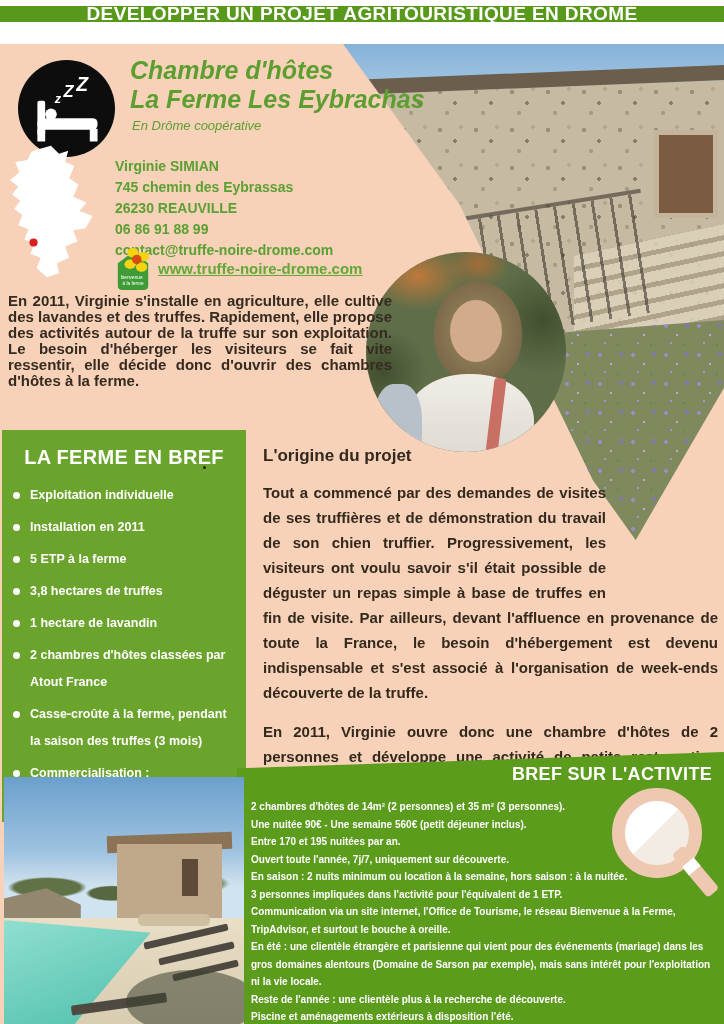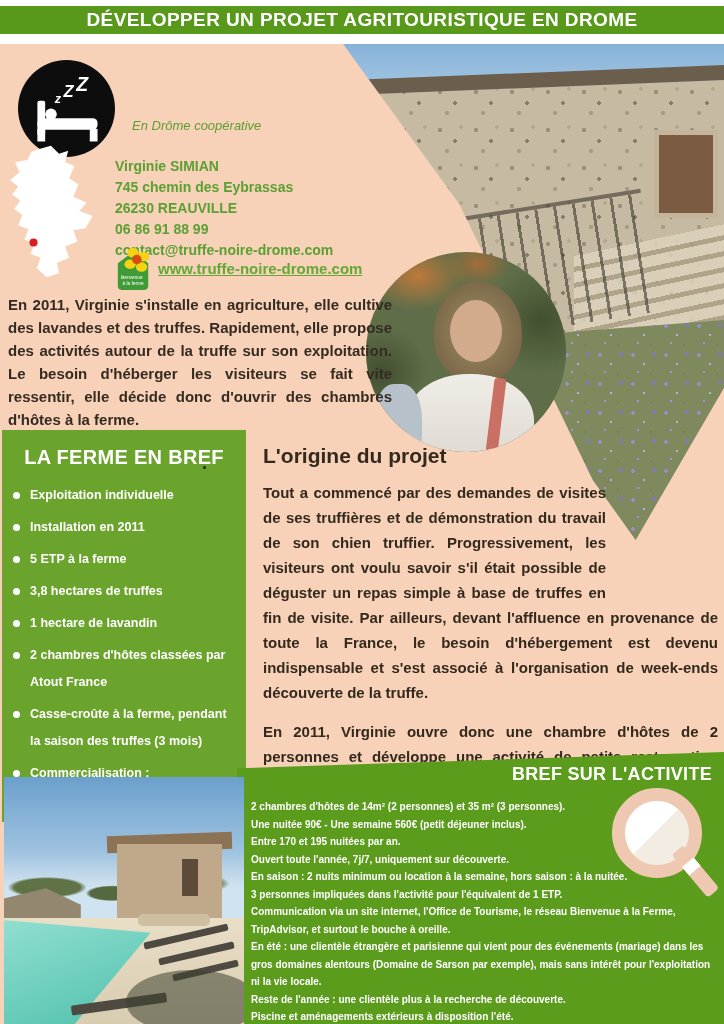--- a/index.html
+++ b/index.html
@@ -1,20 +1,20 @@
 <!DOCTYPE html>
 <html><head>
 <meta charset="utf-8">
 <style>
   html,body{margin:0;padding:0;background:#ffffff;}
   #page{position:relative;width:724px;height:1024px;background:#ffffff;overflow:hidden;
         font-family:"Liberation Sans",sans-serif;}
 
   
-  .header-bar{position:absolute;left:0;top:6px;width:724px;height:28px;background:#58991b;
+  .header-bar{position:absolute;left:0;top:6px;width:724px;height:16px;background:#58991b;
               display:flex;align-items:center;justify-content:center;}
   .header-bar .t{color:#ffffff;font-weight:bold;font-size:19px;letter-spacing:.4px;}
 
   
   .main-pink{position:absolute;left:0;top:44px;width:724px;height:980px;background:#f7d1b8;}
 
   
   .photo-top{position:absolute;left:0;top:44px;width:724px;height:616px;
      clip-path:polygon(47.4% 0,100% 0,100% 55.8%,87.8% 80.5%,81.9% 70.8%,63.5% 26.1%);}
   .pt-stone{position:absolute;inset:0;background:
@@ -78,21 +78,21 @@
 
   
   .contact{position:absolute;left:115px;top:156px;color:#5ba032;font-weight:bold;
       font-size:14px;line-height:21px;}
   .contact a{color:#5ba032;text-decoration:none;}
   .baf-logo{position:absolute;left:114px;top:247px;width:38px;height:44px;}
   .website{position:absolute;left:158px;top:260px;color:#63a838;font-weight:600;font-size:15px;}
 
   
   .intro{position:absolute;left:8px;top:293px;width:384px;color:#352b20;font-weight:bold;
-      font-size:15px;line-height:23px;text-align:justify;}
+      font-size:15px;line-height:16px;text-align:justify;}
 
   
   .farm-box{position:absolute;left:2px;top:430px;width:244px;height:392px;background:#6ba42c;
       color:#ffffff;}
   .farm-title{margin-top:16px;text-align:center;font-size:20px;font-weight:bold;letter-spacing:.3px;}
   .stray-dot{position:absolute;left:201px;top:36px;width:3px;height:3px;border-radius:50%;
       background:#1d1d1d;}
   .farm-list{list-style:none;margin:13px 8px 8px 8px;padding:0;}
   .farm-list li{position:relative;padding-left:20px;font-size:12.5px;font-weight:600;
       line-height:27px;margin-bottom:5px;}
@@ -100,21 +100,21 @@
       border-radius:50%;background:#ffffff;}
   .farm-sub{list-style:none;margin:0 0 0 22px;padding:0;}
   .farm-sub li{position:relative;padding-left:18px;font-size:12.5px;font-weight:600;
       line-height:27px;margin-bottom:4px;}
   .farm-sub li::before{content:"";position:absolute;left:2px;top:9px;width:6px;height:6px;
       border-radius:50%;background:transparent;border:1.5px solid #ffffff;}
 
   
   .origin{position:absolute;left:263px;top:446px;width:455px;color:#33291d;}
   .origin .spacer{float:right;width:112px;height:140px;}
-  .origin h3{margin:0;font-size:21px;font-weight:bold;line-height:20px;}
+  .origin h3{margin:0;font-size:17px;font-weight:bold;line-height:20px;}
   .origin p{margin:14px 0 0 0;font-size:15px;font-weight:600;line-height:25px;
       text-align:justify;}
 
   
   .zoom-panel{position:absolute;left:237px;top:752px;width:487px;height:272px;background:#5c9c1d;
       clip-path:polygon(0 6%,100% 0,100% 100%,0 100%);}
   .zoom-title{position:absolute;top:12px;right:12px;color:#ffffff;font-weight:bold;
       font-size:18px;letter-spacing:.3px;}
   .zoom-lines{position:absolute;left:14px;top:46px;width:462px;color:#ffffff;
       font-size:10px;font-weight:600;line-height:17.5px;}
@@ -187,20 +187,24 @@
       <rect x="20" y="42" width="8" height="36" rx="2" fill="#ffffff"></rect>
       <rect x="20" y="60" width="62" height="12" rx="5" fill="#ffffff"></rect>
       <rect x="20" y="71" width="8" height="13" fill="#ffffff"></rect>
       <rect x="74" y="71" width="8" height="13" fill="#ffffff"></rect>
       <circle cx="34" cy="56" r="6" fill="#ffffff"></circle>
       <text x="38" y="44" fill="#ffffff" font-size="13" font-style="italic" font-weight="bold" font-family="Liberation Sans, sans-serif">z</text>
       <text x="47" y="38" fill="#ffffff" font-size="17" font-style="italic" font-weight="bold" font-family="Liberation Sans, sans-serif">Z</text>
       <text x="60" y="32" fill="#ffffff" font-size="20" font-style="italic" font-weight="bold" font-family="Liberation Sans, sans-serif">Z</text>
     </svg>
   </div>
+  <div class="brand-name">
+    <div>Chambre d'hôtes</div>
+    <div>La Ferme Les Eybrachas</div>
+  </div>
   <div class="brand-tagline">En Drôme coopérative</div>
 
   <div class="map">
     <svg width="102" height="150" viewBox="0 0 100 140">
       <path fill="#ffffff" d="M30,6 L44,2 L52,10 L61,7 L58,18 L67,22 L62,34 L71,40 L66,52 L79,58 L72,66 L85,71 L78,83 L66,85 L70,96 L58,101 L62,112 L50,117 L52,127 L40,131 L30,122 L34,112 L24,108 L28,98 L18,94 L22,84 L12,80 L16,70 L8,64 L14,56 L6,50 L12,42 L4,36 L13,28 L9,18 L21,16 L25,8 Z"></path>
       <circle cx="27" cy="97" r="4" fill="#d81f1f"></circle>
     </svg>
   </div>
 
   <div class="contact">

